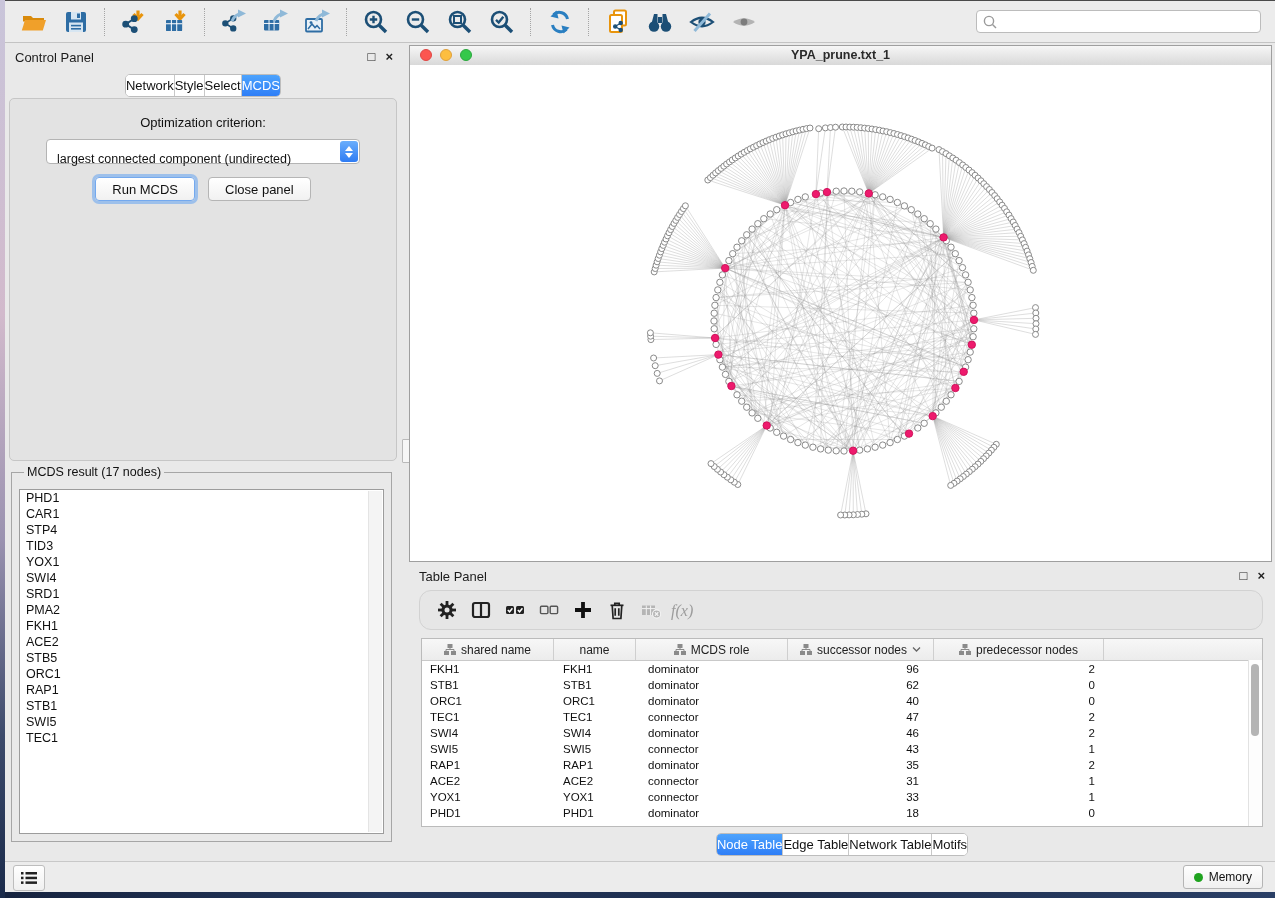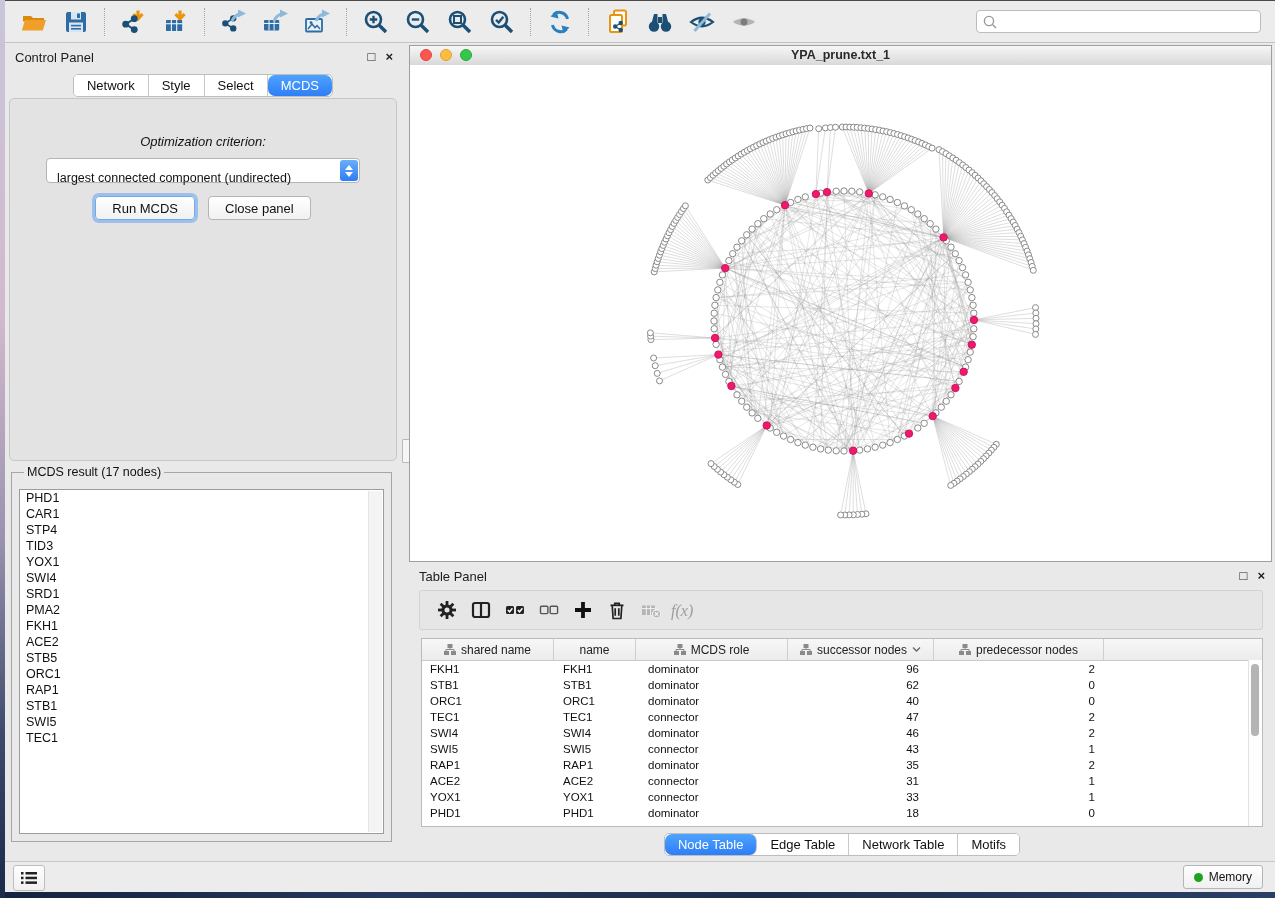--- a/index.html
+++ b/index.html
@@ -26,27 +26,27 @@
   
   .main{position:absolute;top:42px;bottom:30px;left:0;right:0;}
 
   
   .cp{position:absolute;left:0;top:2px;bottom:2px;width:396px;}
   .panel-titlebar{position:relative;height:24px;}
   .panel-title{position:absolute;left:10px;top:5px;font-size:13px;color:#1c1c1c;}
   .win-btns{position:absolute;right:8px;top:3px;display:flex;gap:10px;}
   .win-btn{font-size:13px;color:#222;font-weight:bold;line-height:18px;cursor:pointer;}
   .seg-tabs{display:inline-flex;border:1px solid #bdbdbd;border-radius:5px;overflow:hidden;background:#fff;height:21px;}
-  .seg{padding:0 13px;line-height:21px;font-size:13px;color:#111;border-right:1px solid #c8c8c8;background:#fff;cursor:pointer;white-space:nowrap;}
+  .seg{padding:0 0;line-height:21px;font-size:13px;color:#111;border-right:1px solid #c8c8c8;background:#fff;cursor:pointer;white-space:nowrap;}
   .seg:last-child{border-right:none;}
-  .seg.active{background:linear-gradient(#4da3fd,#2e7ef7);color:#fff;border-radius:7px;}
+  .seg.active{background:linear-gradient(#4da3fd,#2e7ef7);color:#fff;}
   .cp-tabs{position:absolute;left:0;right:0;top:29px;text-align:center;}
   .cp-content{position:absolute;left:4px;right:4px;top:53px;height:361px;background:#e3e3e3;
     border:1px solid #c6c6c6;border-radius:5px;text-align:center;}
-  .opt-label{margin-top:35px;font-size:13px;color:#111;font-style:italic;}
+  .opt-label{margin-top:16px;font-size:13px;color:#111;}
   .dropdown{position:relative;margin:9px auto 0;width:312px;height:23px;background:#fff;
     border:1px solid #b4b4b4;border-radius:4px;text-align:left;cursor:pointer;}
   .dropdown .val{position:absolute;left:10px;top:12px;font-size:12.5px;color:#111;white-space:nowrap;}
   .stepper{position:absolute;right:1px;top:1px;bottom:1px;width:18px;border-radius:3px;
     background:linear-gradient(#6aaefc,#2f7cf3);display:flex;flex-direction:column;align-items:center;justify-content:center;gap:2px;}
   .arr-up{width:0;height:0;border-left:4px solid transparent;border-right:4px solid transparent;border-bottom:5px solid #fff;}
   .arr-dn{width:0;height:0;border-left:4px solid transparent;border-right:4px solid transparent;border-top:5px solid #fff;}
   .btn-row{margin-top:13px;display:flex;justify-content:center;gap:13px;}
   .mbtn{height:24px;padding:0 16px;font-size:13px;color:#111;background:linear-gradient(#fff,#f1f1f1);
     border:1px solid #b5b5b5;border-radius:4px;cursor:pointer;font-family:"Liberation Sans",sans-serif;}
@@ -69,21 +69,21 @@
   .netframe{position:absolute;left:0;top:2px;right:3px;height:517px;border:1px solid #9f9f9f;box-sizing:border-box;background:#fff;font-weight:bold;}
   .net-titlebar{position:relative;height:19px;background:linear-gradient(#f6f6f6,#d9d9d9);border-bottom:1px solid #b0b0b0;}
   .traffic{position:absolute;left:10px;top:3px;display:flex;gap:8px;}
   .light{width:12px;height:12px;border-radius:50%;box-sizing:border-box;}
   .net-title{text-align:center;font-size:12.5px;color:#2a2a2a;line-height:19px;}
   .canvas{position:absolute;left:0;top:19px;right:0;bottom:0;background:#fff;overflow:hidden;}
 
   
   .tablepanel{position:absolute;left:0;right:0;top:521px;bottom:0;}
   .tp-toolbar{position:absolute;left:10px;right:12px;top:26px;height:40px;background:#e6e6e6;
-    border:1px solid #d2d2d2;border-radius:3px;display:flex;align-items:center;padding-left:10px;box-sizing:border-box;}
+    border:1px solid #d2d2d2;border-radius:12px;display:flex;align-items:center;padding-left:10px;box-sizing:border-box;}
   .tp-btn{width:34px;height:26px;display:flex;align-items:center;justify-content:center;cursor:pointer;}
   .dtable{position:absolute;left:12px;right:12px;top:74px;height:189px;background:#fff;border:1px solid #bbb;box-sizing:border-box;overflow:hidden;}
   .thead{display:grid;grid-template-columns:132px 82px 152px 146px 170px 1fr;height:21px;
     background:linear-gradient(#f7f7f7,#ececec);border-bottom:1px solid #c9c9c9;}
   .th{display:flex;align-items:center;justify-content:center;gap:5px;font-size:12px;color:#222;
     border-right:1px solid #cfcfcf;overflow:hidden;white-space:nowrap;}
   .th:last-child{border-right:none;}
   .trow{display:grid;grid-template-columns:132px 82px 152px 146px 170px 1fr;height:16px;line-height:16px;font-size:11.5px;color:#111;}
   .td{overflow:hidden;white-space:nowrap;}
   .td.c0{padding-left:8px;} .td.c1{padding-left:9px;} .td.c2{padding-left:12px;}

